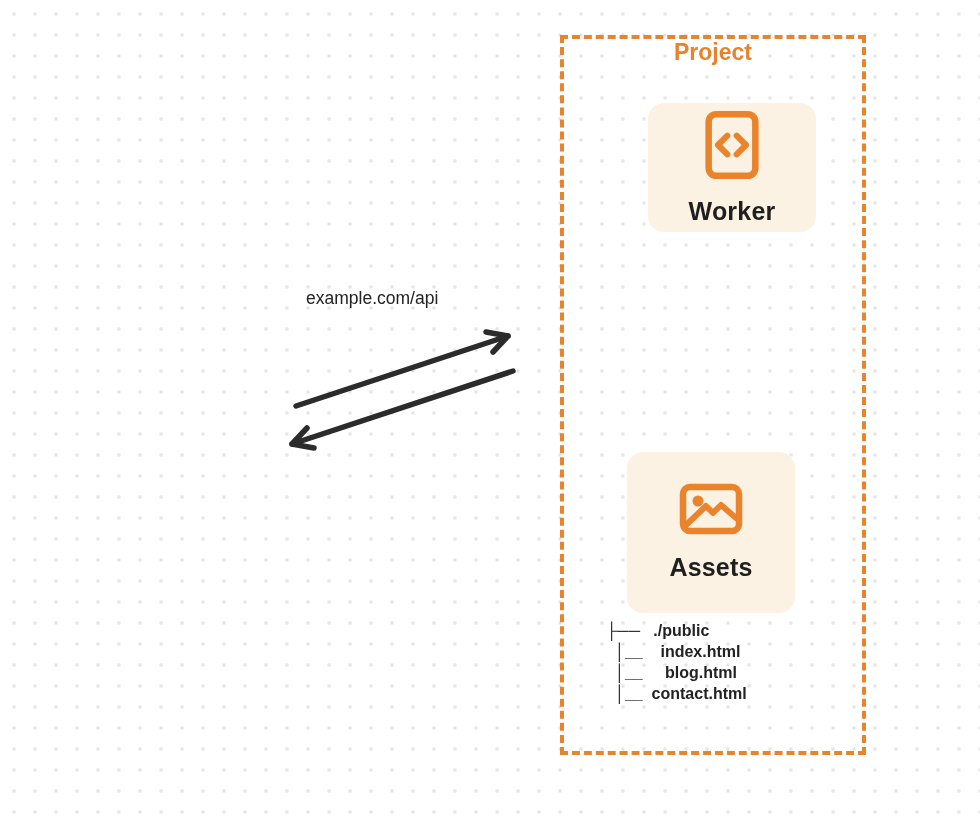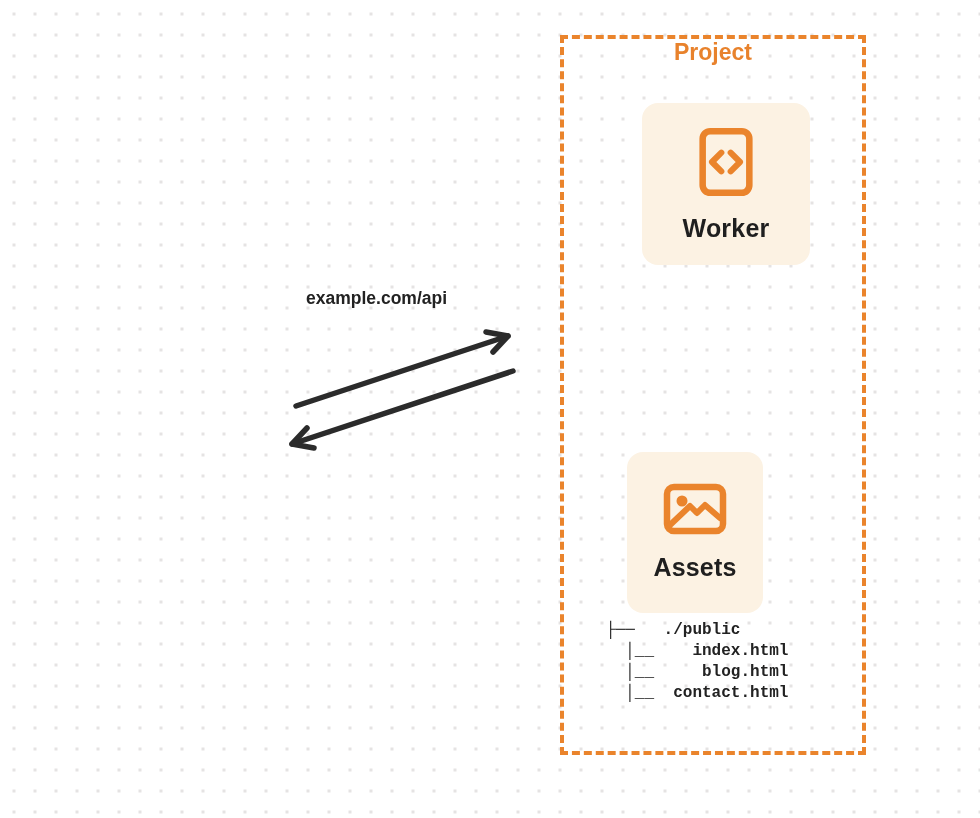--- a/index.html
+++ b/index.html
@@ -30,21 +30,21 @@
     font-weight: 700;
     color: #1F1F1F;
     letter-spacing: 0.2px;
   }
 
   
   .request-label {
     position: absolute;
     left: 306px; top: 288px;
     font-size: 17.5px;
-    font-weight: 700;
+    font-weight: 400;
     color: #222222;
   }
 
   
   .arrows-svg {
     position: absolute;
     left: 0; top: 0;
     width: 980px; height: 818px;
     pointer-events: none;
   }
@@ -72,32 +72,32 @@
 
   .subnode {
     position: absolute;
     background: #FCF2E3;
     border-radius: 16px;
     display: flex;
     flex-direction: column;
     align-items: center;
     justify-content: center;
   }
-  .subnode.worker { left: 78px; top: 64px; width: 168px; height: 162px; }
-  .subnode.assets { left: 63px; top: 413px; width: 136px; height: 161px; }
+  .subnode.worker { left: 84px; top: 64px; width: 168px; height: 129px; }
+  .subnode.assets { left: 63px; top: 413px; width: 168px; height: 161px; }
   .subnode .icon-wrap { line-height: 0; }
   .subnode.worker .icon-wrap { margin-bottom: 16px; }
   .subnode.assets .icon-wrap { margin-bottom: 18px; }
 
   
   .file-tree {
     position: absolute;
     left: 42px; top: 581px;
     margin: 0;
-    font-family: Liberation Mono, monospace;
+    font-family: Liberation Sans, sans-serif;
     font-size: 16px;
     font-weight: 700;
     line-height: 21px;
     color: #222222;
     white-space: pre;
   }
 </style>
 </head>
 <body>
 

